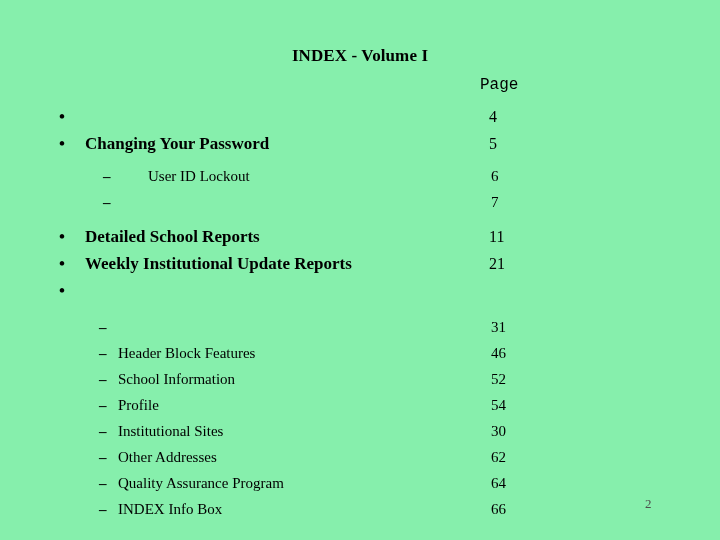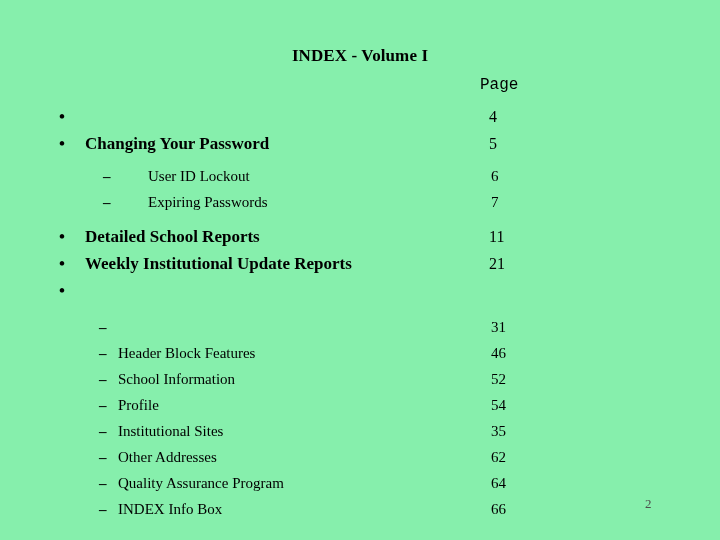--- a/index.html
+++ b/index.html
@@ -164,21 +164,20 @@
     <div class="gap-6"></div>
 
     <div class="entry level2 indent-a">
       <span class="marker">–</span>
       <span class="label">User ID Lockout</span>
       <span class="pagenum">6</span>
     </div>
 
     <div class="entry level2 indent-a">
       <span class="marker">–</span>
-      <span class="label">Expiring Passwords</span>
       <span class="pagenum">7</span>
     </div>
 
     <div class="gap-8"></div>
 
     <div class="entry level1">
       <span class="marker">•</span>
       <span class="label">Detailed School Reports</span>
       <span class="pagenum">11</span>
     </div>
@@ -214,21 +213,21 @@
 
     <div class="entry level2 indent-b">
       <span class="marker">–</span>
       <span class="label">Profile</span>
       <span class="pagenum">54</span>
     </div>
 
     <div class="entry level2 indent-b">
       <span class="marker">–</span>
       <span class="label">Institutional Sites</span>
-      <span class="pagenum">35</span>
+      <span class="pagenum">30</span>
     </div>
 
     <div class="entry level2 indent-b">
       <span class="marker">–</span>
       <span class="label">Other Addresses</span>
       <span class="pagenum">62</span>
     </div>
 
     <div class="entry level2 indent-b">
       <span class="marker">–</span>

